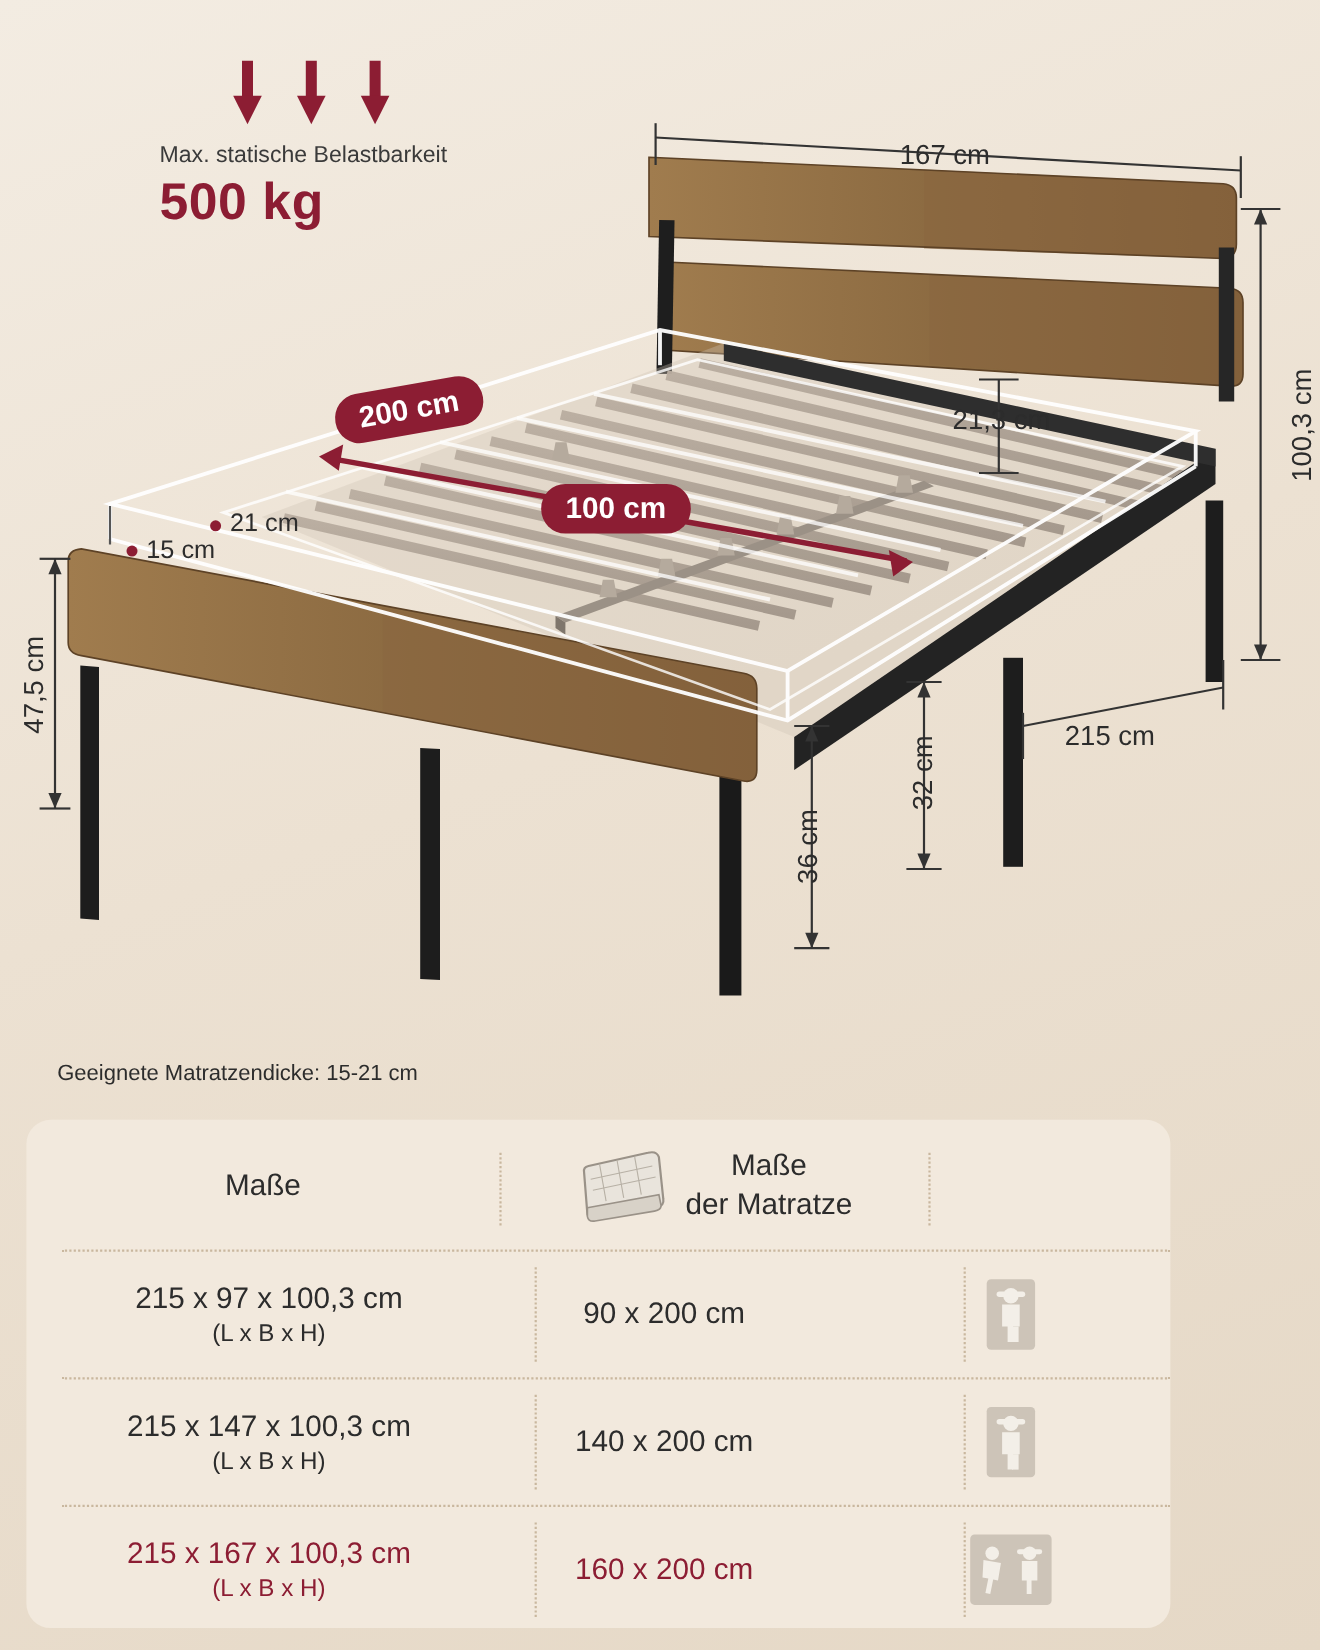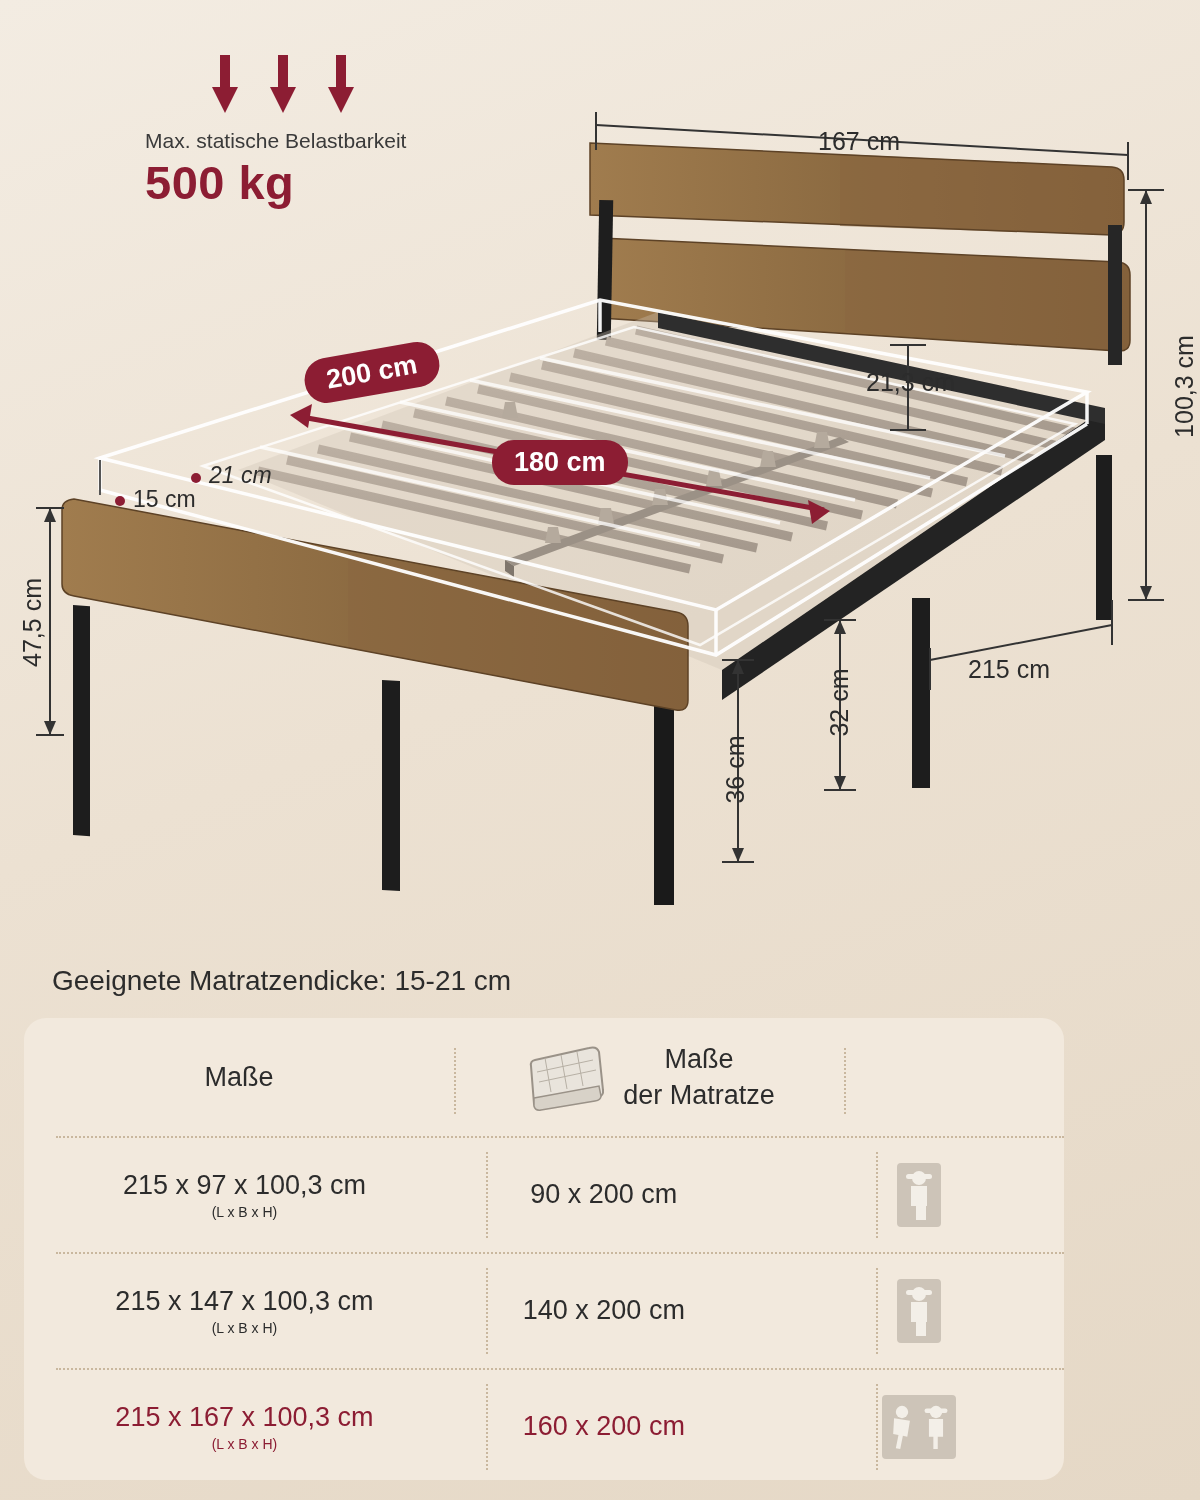--- a/index.html
+++ b/index.html
@@ -66,21 +66,21 @@
   }
   .pill.rot {
     transform: rotate(-10deg);
   }
 
   
   .note {
     position: absolute;
     left: 52px;
     top: 965px;
-    font-size: 28px;
+    font-size: 20px;
     color: #2c2c2c;
   }
 
   
   .table-card {
     position: absolute;
     left: 24px;
     top: 1018px;
     width: 1040px;
     height: 462px;
@@ -112,21 +112,21 @@
     position: relative;
     margin-left: 32px;
   }
   .cell {
     text-align: center;
     font-size: 27px;
     color: #2c2c2c;
     line-height: 1.3;
   }
   .c-frame { width: 430px; }
-  .c-frame .sub { font-size: 14px; }
+  .c-frame .sub { font-size: 22px; }
   .c-mat { width: 390px; }
   .c-comfort { width: 330px; display: flex; align-items: center; justify-content: center; }
   .row.highlight .cell { color: #8c1d33; }
   .vdiv {
     position: absolute;
     top: 14px;
     bottom: 14px;
     width: 0;
     border-left: 2px dotted #c9b79e;
   }
@@ -342,23 +342,23 @@
 
     
     <div class="label" style="left:818px; top:127px;">167 cm</div>
 
     <div class="label vert" style="left:1104px; top:372px; width:160px; text-align:center;">100,3 cm</div>
 
     <div class="label" style="left:866px; top:368px;">21,3 cm</div>
 
     <div class="pill rot" style="left:304px; top:350px;">200 cm</div>
 
-    <div class="pill" style="left:492px; top:440px;">180 cm</div>
-
-    <div class="label small" style="left:209px; top:462px;font-style:italic;">21 cm</div>
+    <div class="pill" style="left:492px; top:440px;">100 cm</div>
+
+    <div class="label small" style="left:209px; top:462px;">21 cm</div>
     <div class="label small" style="left:133px; top:486px;">15 cm</div>
 
     <div class="label vert" style="left:-38px; top:608px; width:140px; text-align:center;">47,5 cm</div>
 
     <div class="label vert" style="left:678px; top:755px; width:115px; text-align:center;">36 cm</div>
 
     <div class="label vert" style="left:782px; top:688px; width:115px; text-align:center;">32 cm</div>
 
     <div class="label" style="left:968px; top:655px;">215 cm</div>
   </div>

